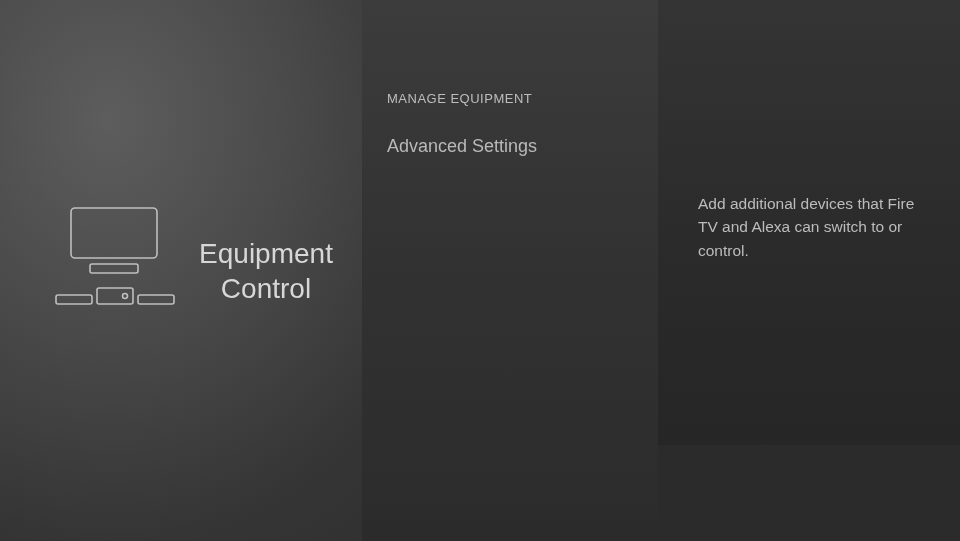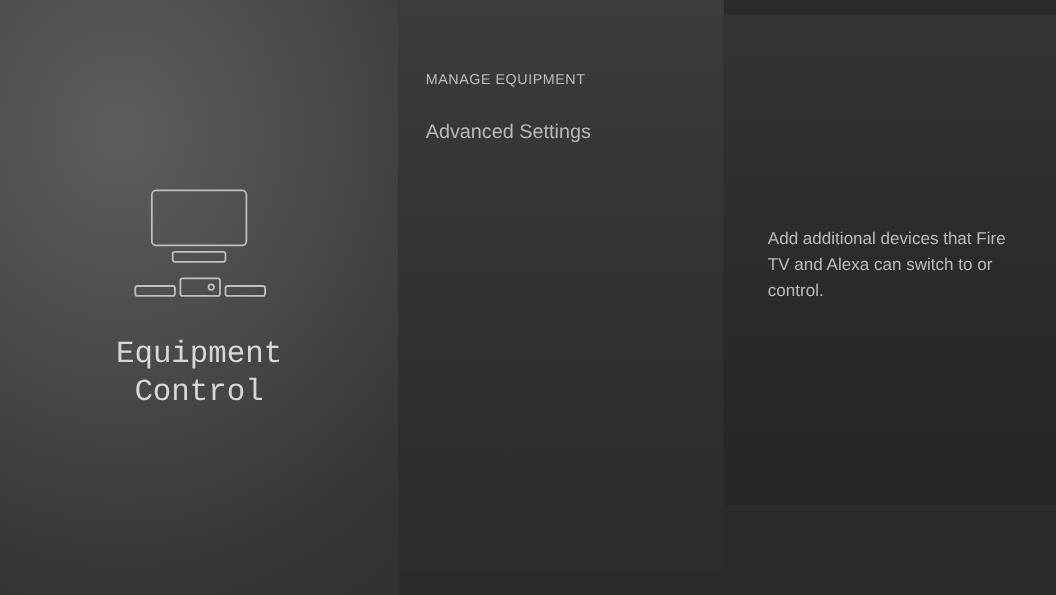--- a/index.html
+++ b/index.html
@@ -3,32 +3,31 @@
   <meta charset="utf-8">
   <style>
     * { margin: 0; padding: 0; box-sizing: border-box; }
     html, body { width: 960px; height: 541px; overflow: hidden; font-family: "Amazon Ember", "Helvetica Neue", Arial, sans-serif; }
     body { display: flex; background: #2b2b2b; }
     .col-left {
       width: 362px;
       height: 541px;
       background: radial-gradient(ellipse 600px 700px at 110px 120px, #5d5d5d 0%, #4a4a4a 30%, #353535 60%, #2a2a2a 100%);
       display: flex;
-      flex-direction: column;
+      flex-direction: row;
       align-items: center;
       justify-content: center;
-      font-family: Liberation Mono, monospace;
     }
     .equip-icon { margin-bottom: 28px; }
     .left-title { color: #d7d7d7; font-size: 28px; font-weight: 300; text-align: center; line-height: 1.25; }
     .col-mid {
       width: 296px;
       height: 520px;
       background: linear-gradient(180deg, #3c3c3c 0%, #323232 50%, #2c2c2c 100%);
-      padding-top: 64px;
+      padding-top: 91px;
     }
     .section-header {
       color: #bdbdbd;
       font-size: 13px;
       letter-spacing: 0.5px;
       padding: 0 0 10px 25px;
       font-weight: 400;
     }
     .menu-item {
       height: 60px;
@@ -44,21 +43,20 @@
       color: #181818;
       font-weight: 400;
       border: 4px solid #e21b1b;
       padding-left: 21px;
     }
     .col-right {
       width: 302px;
       height: 445px;
       background: linear-gradient(180deg, #343434 0%, #2a2a2a 60%, #262626 100%);
       padding: 192px 28px 0 40px;
-      margin-top: 14px;
     }
     .help-text { color: #bcbcbc; font-size: 15.5px; line-height: 1.5; font-weight: 300; }
   </style>
 </head>
 <body>
 
 <div class="col-left">
   <svg class="equip-icon" width="170" height="110" viewBox="0 0 170 110">
     <g stroke="#bfbfbf" stroke-width="1.6" fill="none">
       <rect x="42" y="6" width="86" height="50" rx="4"></rect>

